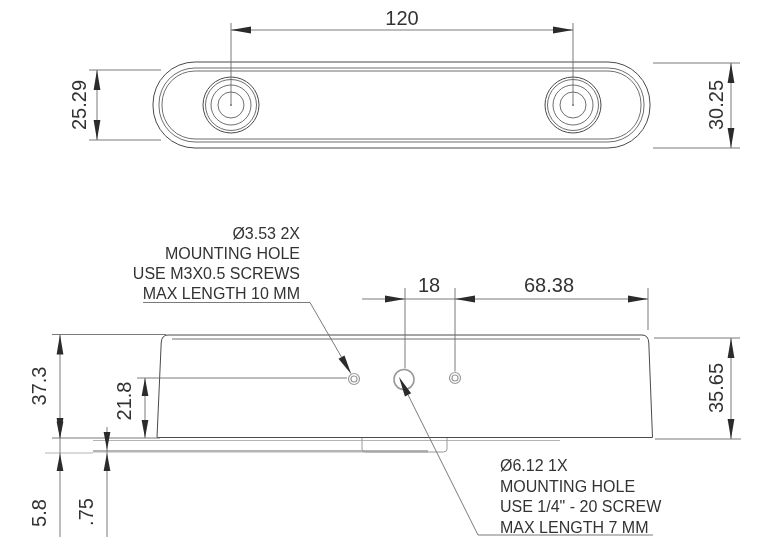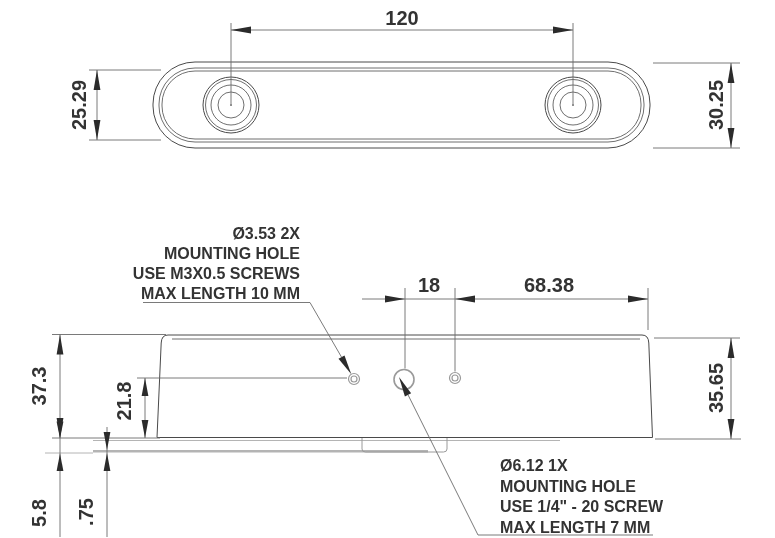--- a/index.html
+++ b/index.html
@@ -1,20 +1,20 @@
 <!DOCTYPE html>
 <html style="--background: #ffffff; --outline: #4a4a4a; --dim-line: #6b6b6b; --arrow: #2b2b2b; --text: #333333; --hole-gray: #9a9a9a; --plate-gray: #b4b4b4;"><head>
 <meta charset="utf-8">
 <style>
   :root{
     --background:#ffffff; --outline:#4a4a4a; --dim-line:#6b6b6b; --arrow:#2b2b2b;
     --text:#333333; --hole-gray:#9a9a9a; --plate-gray:#b4b4b4;
   }
   html,body{margin:0;padding:0;background:var(--background);}
-  .canvas{position:relative;width:775px;height:538px;background:var(--background);overflow:hidden;font-weight:bold;}
+  .canvas{position:relative;width:775px;height:538px;background:var(--background);overflow:hidden;}
   svg{display:block;}
   .ol{fill:none;stroke:var(--outline);stroke-width:1;}
   .ol-thin{fill:none;stroke:var(--outline);stroke-width:0.8;}
   .dl{fill:none;stroke:var(--dim-line);stroke-width:0.9;}
   .ah{fill:var(--arrow);stroke:none;}
   .hole{fill:none;stroke:var(--hole-gray);stroke-width:1.2;}
   .hole-big{fill:none;stroke:var(--hole-gray);stroke-width:1.6;}
   .plate{fill:none;stroke:var(--plate-gray);stroke-width:2.6;}
   .plate-thin{fill:none;stroke:var(--plate-gray);stroke-width:1;}
   .boss{fill:none;stroke:var(--hole-gray);stroke-width:1;}

